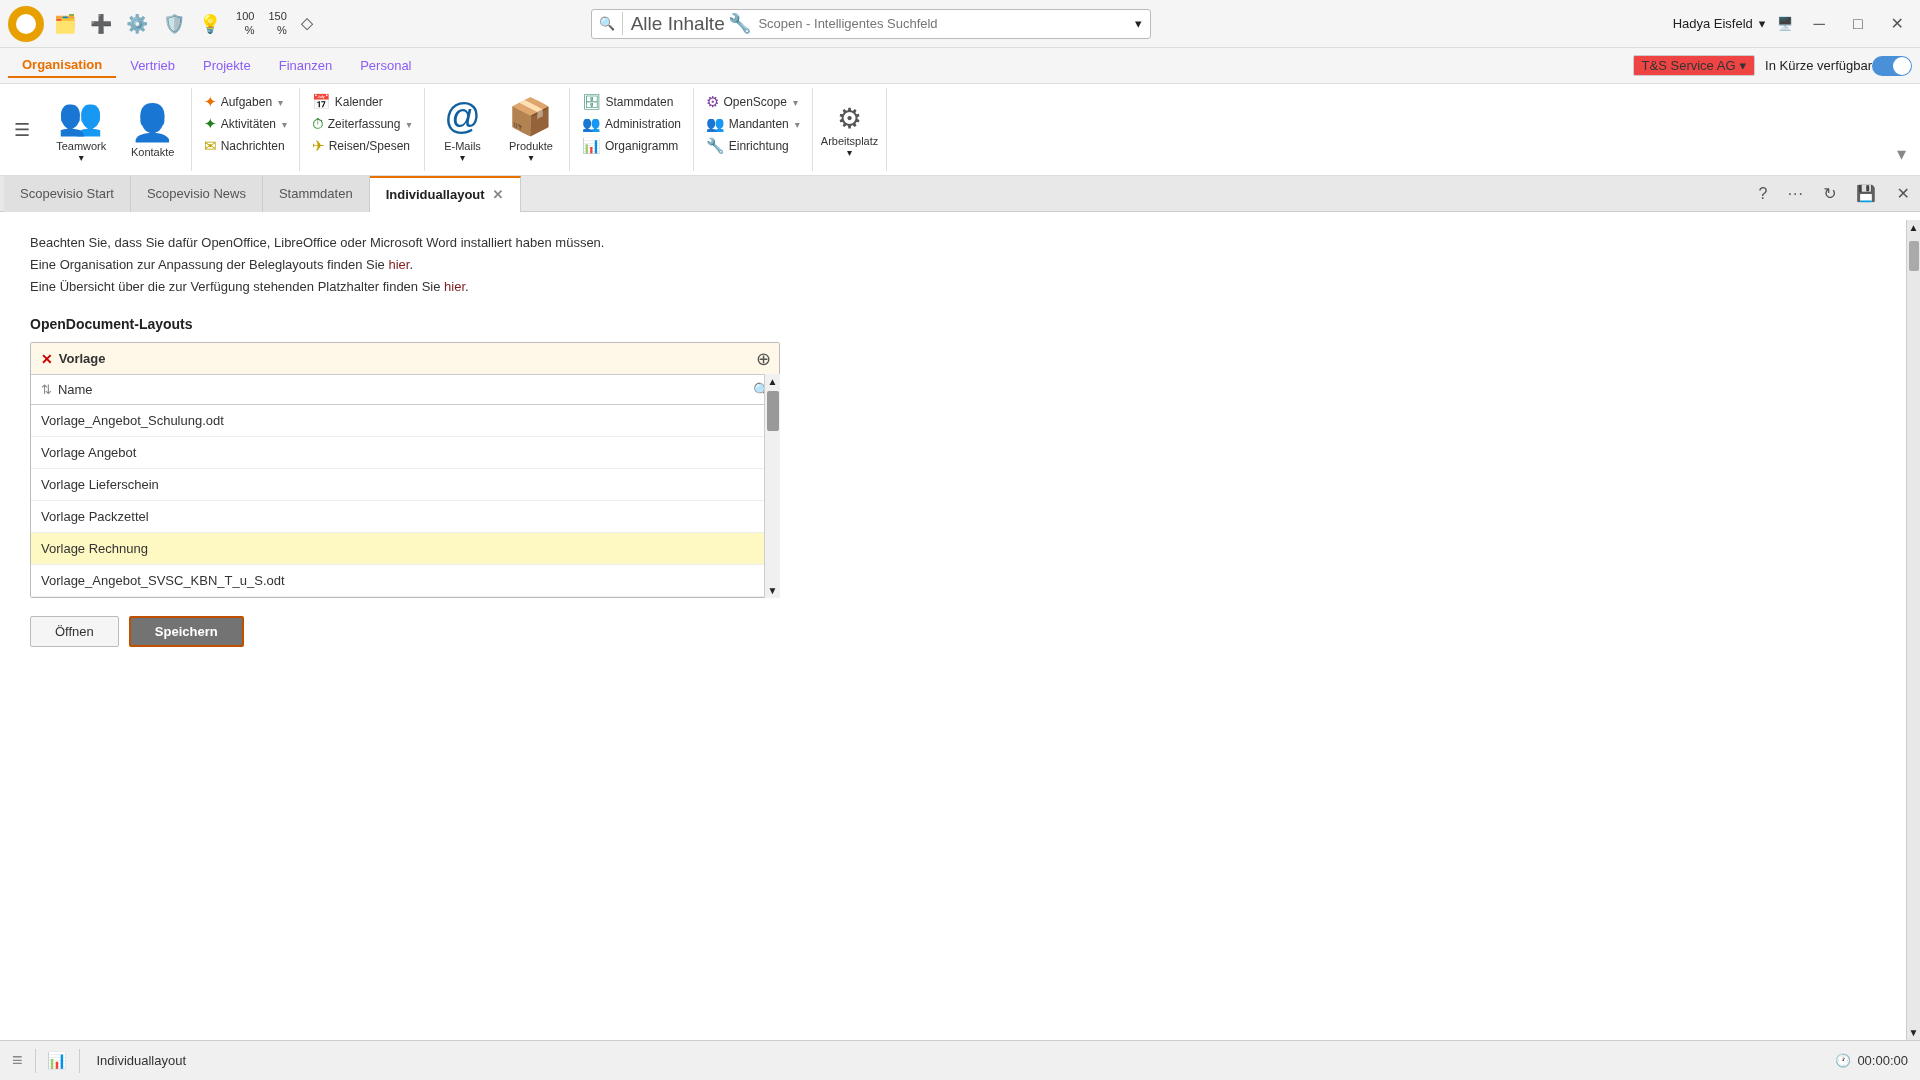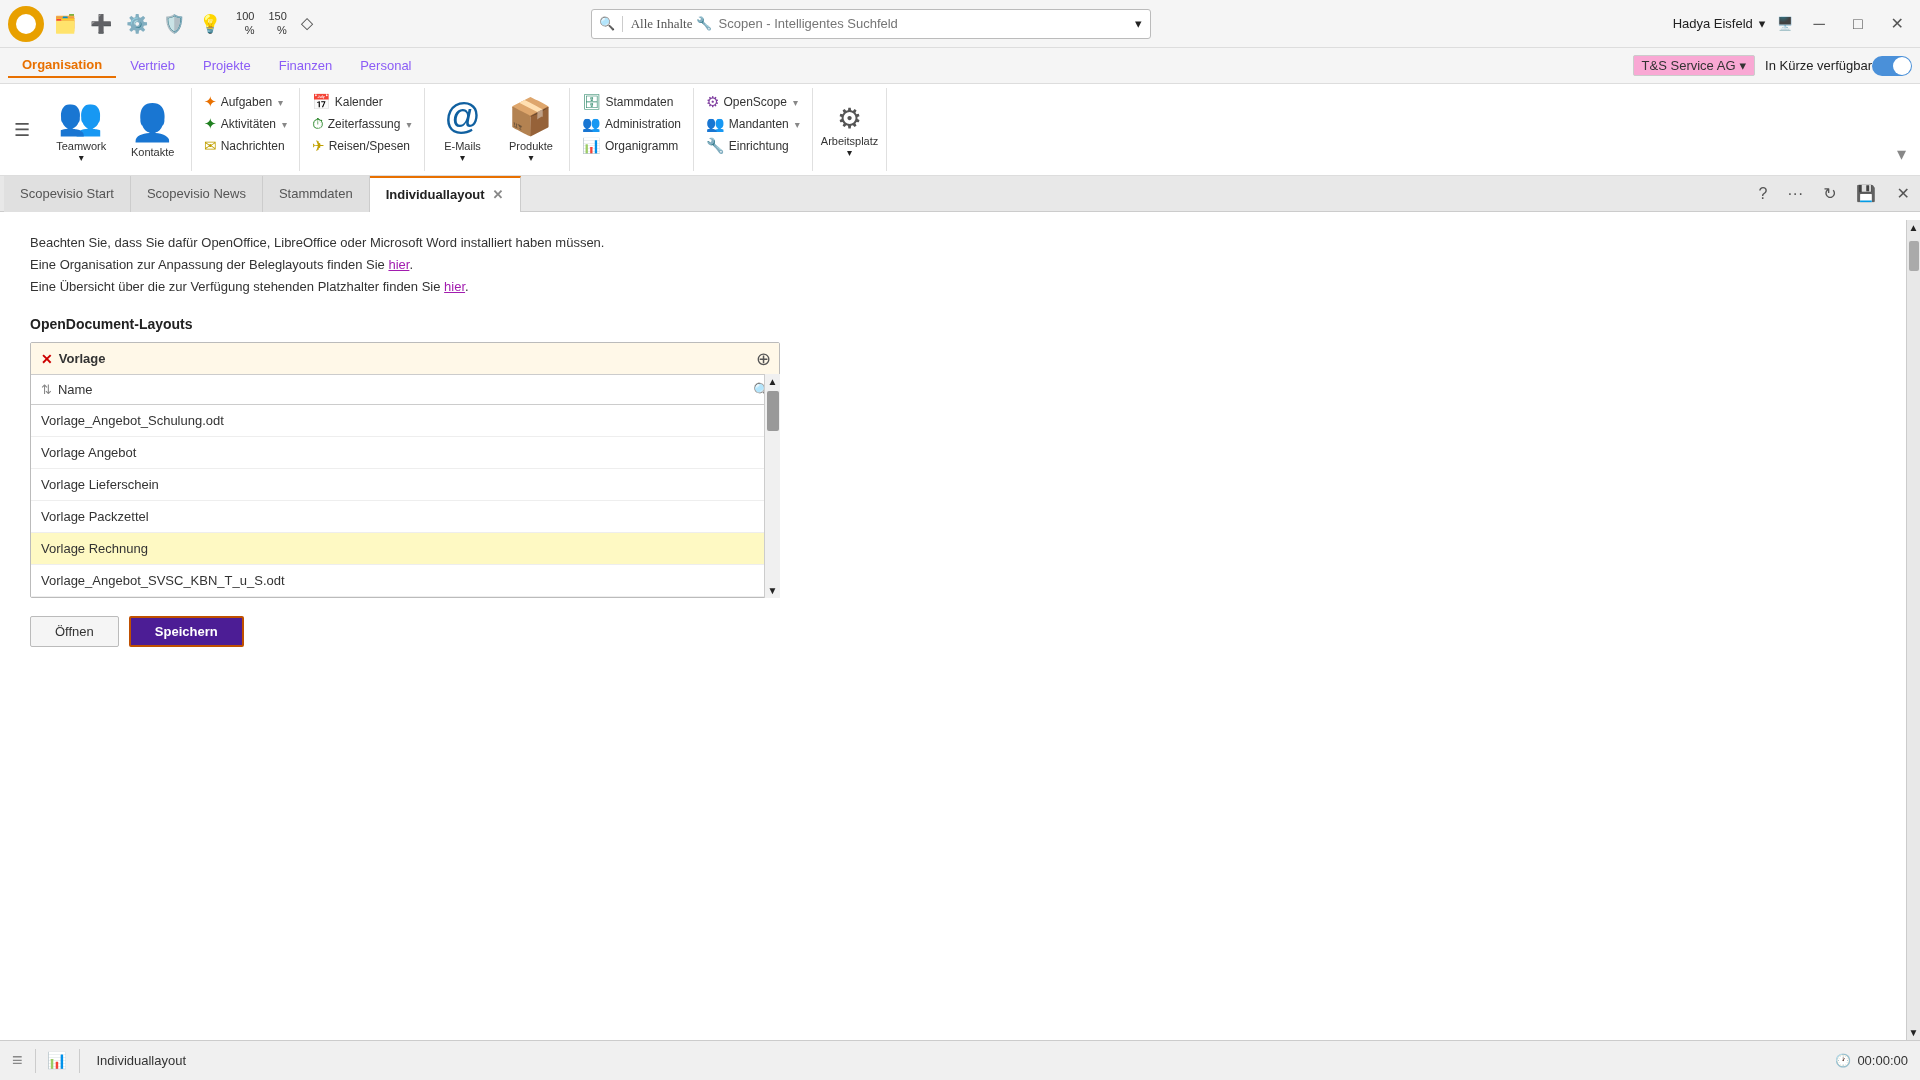--- a/index.html
+++ b/index.html
@@ -10,33 +10,33 @@
       display: flex; align-items: center; background: #f5f5f5; height: 48px; padding: 0 8px;
       border-bottom: 1px solid #ddd;
     }
     #titlebar .logo { width: 36px; height: 36px; background: #e8a000; border-radius: 50%; display: flex; align-items: center; justify-content: center; margin-right: 10px; }
     #titlebar .logo-inner { width: 20px; height: 20px; border-radius: 50%; background: #fff; }
     .titlebar-icons { display: flex; gap: 14px; align-items: center; margin-right: 16px; }
     .titlebar-icon { font-size: 18px; color: #555; cursor: pointer; }
     .titlebar-percent { font-size: 11px; color: #333; margin: 0 0; text-align: right; line-height: 1.2; }
     .titlebar-search { flex: 1; max-width: 560px; margin: 0 auto; display: flex; align-items: center; background: #fff; border: 1px solid #bbb; border-radius: 3px; padding: 0 8px; height: 30px; gap: 6px; }
     .titlebar-search input { border: none; outline: none; flex: 1; font-size: 13px; color: #333; }
-    .search-dropdown { display: flex; align-items: center; gap: 4px; color: #555; font-size: 13px; border-left: 1px solid #ccc; padding-left: 8px; font-family: Liberation Serif, serif; }
+    .search-dropdown { display: flex; align-items: center; gap: 4px; color: #555; font-size: 19px; border-left: 1px solid #ccc; padding-left: 8px; }
     .titlebar-right { display: flex; align-items: center; gap: 12px; margin-left: auto; }
     .user-info { display: flex; align-items: center; gap: 6px; font-size: 13px; }
     .win-btn { font-size: 16px; color: #555; cursor: pointer; padding: 0 8px; }
 
     
     #menubar {
       display: flex; align-items: center; background: #f5f5f5; height: 36px; padding: 0 8px; border-bottom: 1px solid #ddd;
     }
     .menu-item { padding: 4px 14px; font-size: 13px; cursor: pointer; color: #8b5cf6; }
     .menu-item.active { border-bottom: 2px solid #e87000; color: #e87000; font-weight: 600; }
     .menu-right { margin-left: auto; display: flex; align-items: center; gap: 10px; }
-    .company-selector { display: flex; align-items: center; gap: 4px; font-size: 13px; color: #333; border: 1px solid #ccc; padding: 2px 8px; border-radius: 2px; background: #f9a8d4; cursor: pointer; }
+    .company-selector { display: flex; align-items: center; gap: 4px; font-size: 13px; color: #333; border: 1px solid #ccc; padding: 2px 8px; border-radius: 2px; background: #ef4444; cursor: pointer; }
     .toggle-container { display: flex; align-items: center; font-size: 13px; }
     .toggle { width: 40px; height: 20px; background: #4a90d9; border-radius: 10px; position: relative; cursor: pointer; }
     .toggle-knob { width: 18px; height: 18px; background: #fff; border-radius: 50%; position: absolute; top: 1px; right: 1px; }
 
     
     #ribbon {
       background: #fff; border-bottom: 1px solid #ddd; display: flex; align-items: stretch; min-height: 90px; padding: 4px 8px;
     }
     .ribbon-group { display: flex; flex-direction: column; align-items: flex-start; padding: 4px 8px; border-right: 1px solid #e0e0e0; gap: 2px; }
     .ribbon-group:last-child { border-right: none; }
@@ -61,39 +61,39 @@
     }
     .tab { display: flex; align-items: center; padding: 0 16px; height: 36px; font-size: 13px; cursor: pointer; color: #555; border-right: 1px solid #ccc; background: #e0e0e0; }
     .tab.active { background: #fff; color: #222; font-weight: 600; border-top: 2px solid #e87000; }
     .tab-close { margin-left: 8px; font-size: 13px; color: #888; cursor: pointer; }
     .tab-right { margin-left: auto; display: flex; gap: 8px; align-items: center; }
     .tab-icon-btn { font-size: 16px; color: #555; cursor: pointer; padding: 2px 6px; }
 
     
     #content { background: #fff; padding: 20px 30px; height: calc(1080px - 48px - 36px - 90px - 36px - 40px); overflow-y: auto; position: relative; }
     .content-text { font-size: 13px; color: #333; line-height: 1.7; }
-    .content-text a { color: #a21caf; text-decoration: underline; cursor: pointer; }
+    .content-text a { color: #7f1d1d; cursor: pointer; }
     .section-title { font-size: 14px; font-weight: 700; color: #222; margin: 18px 0 10px 0; }
 
     
     .list-container { border: 1px solid #bbb; border-radius: 2px; overflow: hidden; max-width: 750px; }
     .list-header-row { display: flex; align-items: center; background: #fff8e8; border-bottom: 1px solid #ccc; height: 32px; }
     .list-header-cell { flex: 1; padding: 0 10px; font-size: 13px; font-weight: 600; color: #333; display: flex; align-items: center; gap: 6px; }
     .list-row { display: flex; align-items: center; height: 32px; border-bottom: 1px solid #eee; background: #fff; cursor: pointer; }
     .list-row.highlighted { background: #fef9c3; }
     .list-cell { flex: 1; padding: 0 10px; font-size: 13px; color: #333; }
     .list-sub-header { display: flex; align-items: center; background: #fff; border-bottom: 1px solid #ccc; height: 30px; }
     .list-sub-header-cell { flex: 1; padding: 0 10px; font-size: 13px; color: #333; display: flex; align-items: center; gap: 6px; }
 
     .list-outer { position: relative; max-width: 750px; }
 
     
     .btn-row { display: flex; gap: 10px; margin-top: 18px; }
     .btn { padding: 6px 24px; font-size: 13px; border: 1px solid #bbb; border-radius: 2px; cursor: pointer; background: #f5f5f5; color: #333; }
-    .btn.primary { background: #4c1d95; color: #fff; border: 2px solid #c05000; font-weight: 600; }
+    .btn.primary { background: #737373; color: #fff; border: 2px solid #c05000; font-weight: 600; }
 
     
     #statusbar { position: fixed; bottom: 0; left: 0; right: 0; height: 40px; background: #f0f0f0; border-top: 1px solid #ccc; display: flex; align-items: center; padding: 0 12px; gap: 12px; }
     .statusbar-divider { width: 1px; height: 24px; background: #ccc; }
     .statusbar-text { font-size: 13px; color: #333; margin-left: 4px; }
     .statusbar-time { margin-left: auto; font-size: 13px; color: #333; display: flex; align-items: center; gap: 6px; }
 
     
     .page-scroll { position: fixed; right: 0; top: 220px; bottom: 40px; width: 14px; background: #e8e8e8; border-left: 1px solid #ccc; display: flex; flex-direction: column; align-items: center; }
     .page-scroll-up { font-size: 10px; cursor: pointer; margin-top: 2px; }

